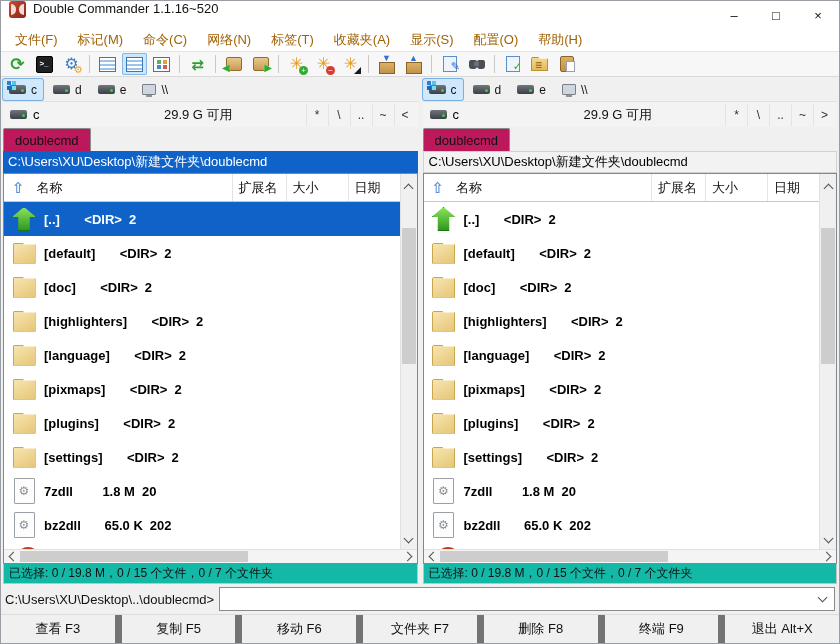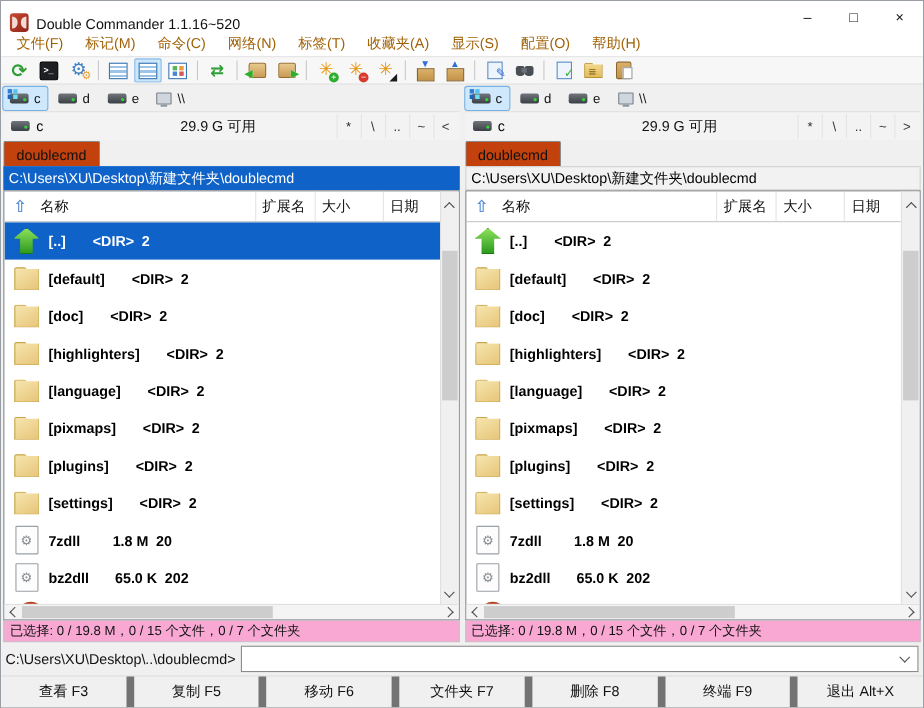--- a/index.html
+++ b/index.html
@@ -1,20 +1,20 @@
 <!DOCTYPE html>
 <html><head>
 <meta charset="utf-8">
 <style>
   *{box-sizing:border-box;margin:0;padding:0}
   html,body{background:#d7d7d7}
   .window{width:840px;height:644px;border:1px solid #989ea4;background:#fff;
     font-family:"Liberation Sans","DejaVu Sans",sans-serif;display:flex;flex-direction:column;overflow:hidden}
   
-  .titlebar{height:28px;flex:0 0 auto;display:flex;align-items:flex-end;padding-left:8px;background:#fff}
+  .titlebar{height:28px;flex:0 0 auto;display:flex;align-items:flex-start;padding-left:8px;background:#fff}
   .applogo{width:17px;height:17px;border-radius:3px;background:linear-gradient(135deg,#c94a33,#8e2418);margin-right:7px;position:relative;flex:0 0 auto}
   .applogo::before{content:"";position:absolute;left:2px;top:3px;width:5px;height:11px;background:#f2ddd6;border-radius:0 5px 5px 0}
   .applogo::after{content:"";position:absolute;right:2px;top:3px;width:5px;height:11px;background:#f2ddd6;border-radius:5px 0 0 5px}
   .apptitle{font-size:13px;color:#111}
   .wbtns{margin-left:auto;display:flex;height:100%}
   .wbtn{width:42px;display:flex;align-items:center;justify-content:center;font-size:13px;color:#111}
   
   .menubar{height:22px;flex:0 0 auto;display:flex;align-items:center;background:#fff;padding-left:4px;font-size:13px}
   .mitem{padding:2px 10px;color:#a16207}
   
@@ -61,21 +61,21 @@
   .hddico::after{content:"";position:absolute;right:2px;bottom:2px;width:3px;height:3px;border-radius:50%;background:#35d435}
   .drivebtn[data-badge="true"] .hddico::before{content:"";position:absolute;left:-2px;top:-4px;width:4px;height:4px;background:#2b7fd4;box-shadow:5px 0 #59c2f0,0 5px #1e66b8,5px 5px #6ee0f0}
   .drivebtn[data-kind="net"] .hddico{background:#cfd6dd;border:1px solid #7a8088;border-radius:1px;height:11px;width:14px}
   .drivebtn[data-kind="net"] .hddico::after{background:#8d96a0;border-radius:0;width:6px;height:2px;right:3px;bottom:-3px}
   .driveinfo{height:26px;flex:0 0 auto;display:flex;align-items:center;background:#f3f3f3;border-top:1px solid #e2e2e2;font-size:13px}
   .di-left{display:flex;align-items:center;gap:6px;padding-left:7px;width:88px;flex:0 0 auto}
   .di-free{flex:1;text-align:center;color:#111}
   .di-nav{display:flex;padding-right:2px}
   .di-navbtn{width:22px;height:22px;display:flex;align-items:center;justify-content:center;font-size:12px;color:#333;border-left:1px solid #e4e4e4}
   .tabrow{height:24px;flex:0 0 auto;display:flex;align-items:flex-end}
-  .tab{height:23px;padding:0 11px;background:#c2410c;border:1px solid #8a8a8a;border-bottom:none;border-radius:2px 2px 0 0;font-size:13px;display:flex;align-items:center;color:#111}
+  .tab{height:23px;padding:0 11px;background:#be185d;border:1px solid #8a8a8a;border-bottom:none;border-radius:2px 2px 0 0;font-size:13px;display:flex;align-items:center;color:#111}
   .pathbar{height:22px;flex:0 0 auto;display:flex;align-items:center;padding:0 5px;font-size:13px;white-space:nowrap;overflow:hidden}
   .pathbar.active{background:#0f63c8;color:#fff}
   .pathbar.inactive{background:#f2f2f2;color:#000;border:1px solid #d2d2d2}
   
   .filebox{flex:1;min-height:0;border:1px solid #82878c;background:#fff;position:relative;display:flex;flex-direction:column;overflow:hidden}
   .fhead{height:28px;flex:0 0 auto;display:flex;align-items:center;border-bottom:1px solid #c8c8c8;margin-right:17px;font-size:13px;color:#111}
   .hc{height:100%;display:flex;align-items:center;border-right:1px solid #e3e3e3;padding-left:6px;overflow:hidden;white-space:nowrap}
   .hc-name{flex:1;gap:12px;padding-left:8px}
   .sortarrow{color:#5b8fd6;font-size:15px;font-weight:bold}
   .hc-ext{width:54px;flex:0 0 auto}
@@ -97,21 +97,21 @@
   .vs-thumb{position:absolute;top:9%;height:41%;left:1px;right:1px;background:#cdcdcd}
   .chev{width:7px;height:7px;border-right:1.6px solid #505050;border-bottom:1.6px solid #505050;display:inline-block}
   .chev.up{transform:rotate(-135deg);margin-top:4px}
   .chev.down{transform:rotate(45deg);margin-bottom:3px}
   .chev.left{transform:rotate(135deg);margin-left:3px}
   .chev.right{transform:rotate(-45deg);margin-right:3px}
   .hscroll{height:14px;flex:0 0 auto;display:flex;align-items:center;background:#f4f4f4;border-top:1px solid #e0e0e0}
   .hs-btn{width:16px;height:100%;display:flex;align-items:center;justify-content:center}
   .hs-track{flex:1;height:100%;position:relative}
   .hs-thumb{position:absolute;left:0;top:1px;bottom:1px;width:60%;background:#cdcdcd}
-  .statusbar{height:20px;flex:0 0 auto;display:flex;align-items:center;background:#f9a8d4;border:1px solid #c2c2c2;border-top:none;padding-left:5px;font-size:12px;color:#111;white-space:nowrap;overflow:hidden}
+  .statusbar{height:20px;flex:0 0 auto;display:flex;align-items:center;background:#14b8a6;border:1px solid #c2c2c2;border-top:none;padding-left:5px;font-size:12px;color:#111;white-space:nowrap;overflow:hidden}
   
   .cmdline{height:30px;flex:0 0 auto;display:flex;align-items:center;background:#f0f0f0;padding:0 4px;gap:5px;font-size:13px}
   .prompt{white-space:nowrap;color:#111}
   .cmdinput{flex:1;height:24px;border:1px solid #8a8a8a;background:#fff;display:flex;align-items:center}
   .cmdtext{flex:1;border:none;outline:none;height:100%;font:inherit;padding:0 4px;background:transparent}
   
   .fnbar{height:29px;flex:0 0 auto;display:flex;background:#f0f0f0;border-top:1px solid #dcdcdc}
   .fnbtn{flex:1;display:flex;align-items:center;justify-content:center;font-size:13px;color:#111;border-right:7px solid #737373}
   .fnbtn:last-child{border-right:none}
 </style>

